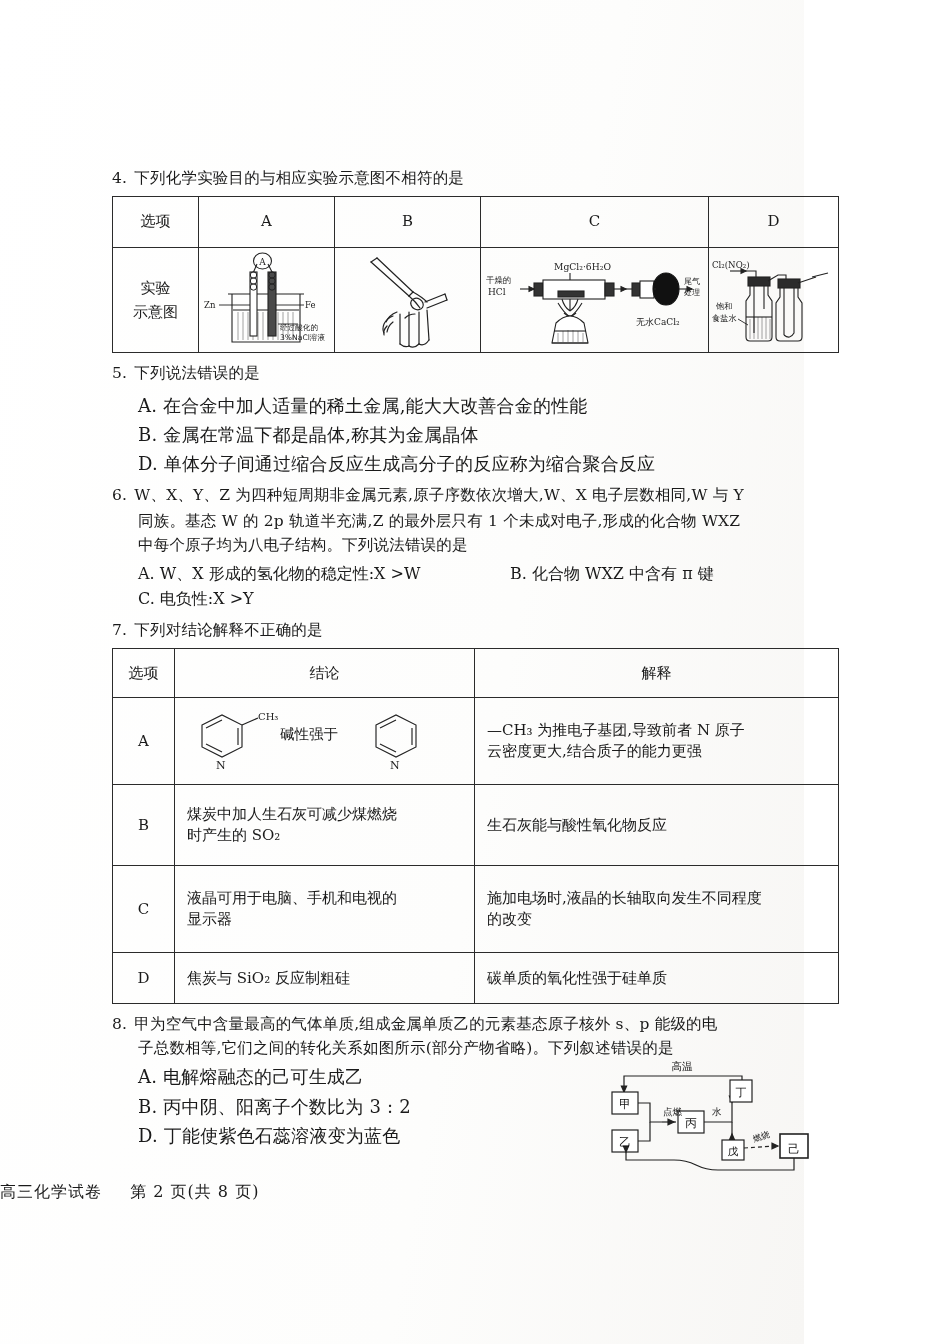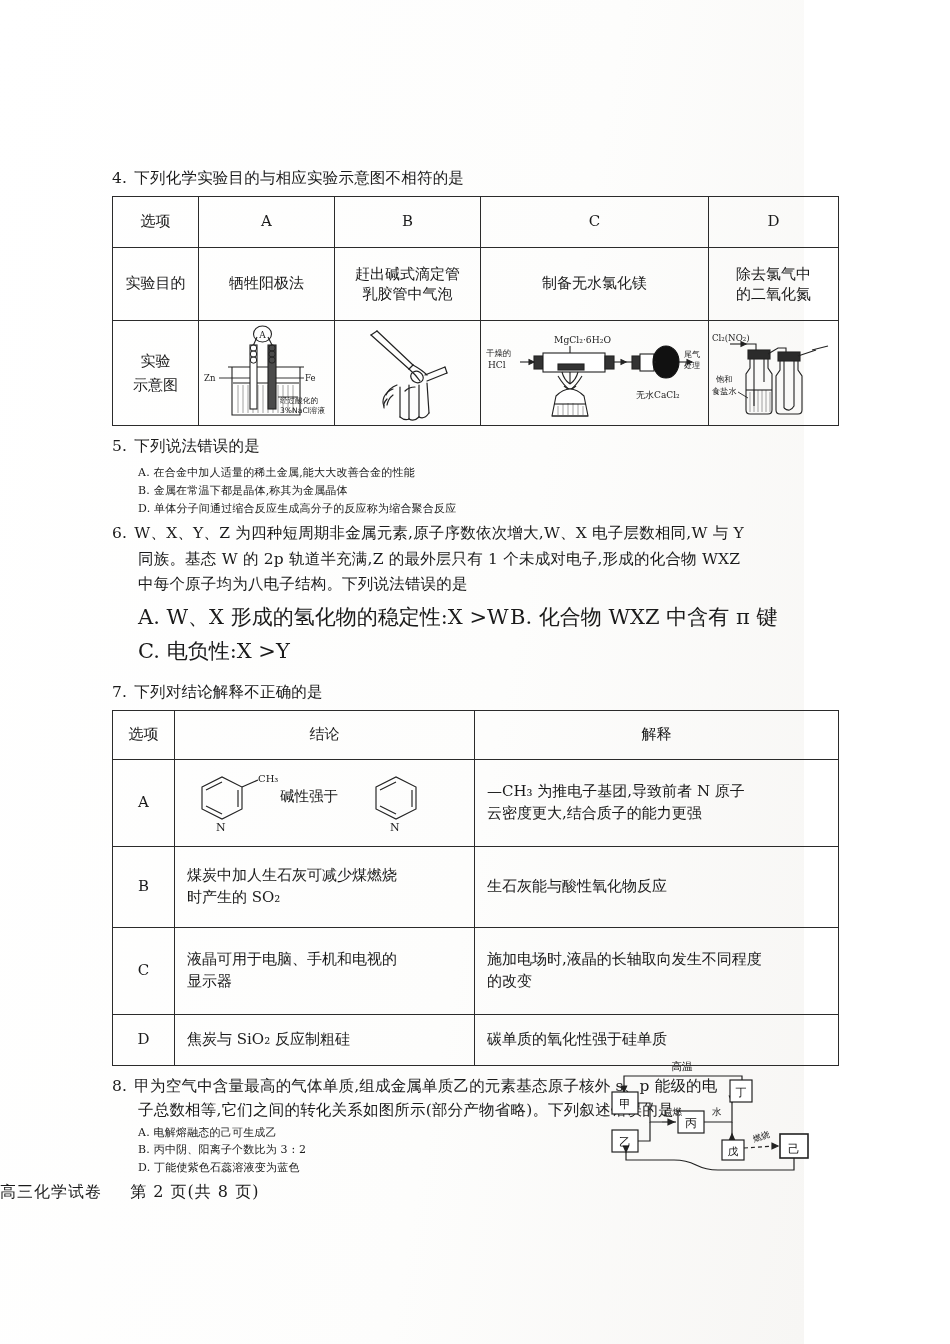--- a/index.html
+++ b/index.html
@@ -38,29 +38,29 @@
 
   
   .q-stem {
     font-size: 15.5px;
     line-height: 1.55;
     margin: 0 0 6px 0;
     letter-spacing: 0.2px;
   }
   .q-stem .num { margin-right: 2px; }
   .opt {
-    font-size: 11px;
+    font-size: 18px;
     line-height: 1.62;
     padding-left: 26px;
     letter-spacing: 0.2px;
     white-space: nowrap;
   }
   .opt-row {
     display: flex;
-    font-size: 21px;
+    font-size: 16px;
     line-height: 1.62;
     padding-left: 26px;
   }
   .opt-row > span:first-child { width: 372px; flex: none; }
   .indent { padding-left: 26px; }
 
   
   table.exam {
     border-collapse: collapse;
     width: 726px;
@@ -132,33 +132,20 @@
           <col class="c3">
           <col class="c4">
         </colgroup>
       <tbody>
         <tr class="hdr">
           <td>选项</td>
           <td>A</td>
           <td>B</td>
           <td>C</td>
           <td>D</td>
-        </tr>
-        <tr class="purpose">
-          <td>实验目的</td>
-          <td>牺牲阳极法</td>
-          <td style="line-height:1.35">
-            <span>赶出碱式滴定管</span><br>
-            <span>乳胶管中气泡</span>
-          </td>
-          <td>制备无水氯化镁</td>
-          <td style="line-height:1.35">
-            <span>除去氯气中</span><br>
-            <span>的二氧化氮</span>
-          </td>
         </tr>
         <tr class="scheme">
           <td style="line-height:1.6">
             <span>实验</span><br>
             <span>示意图</span>
           </td>
 
           <td>
             <svg class="fig" width="130" height="96" viewBox="0 0 130 96">
               <g stroke="#222" fill="none" stroke-width="1.1">
@@ -346,21 +333,21 @@
     <div class="q-stem indent" style="margin:0 0 4px 0">中每个原子均为八电子结构。下列说法错误的是</div>
 
     <div class="opt-row">
       <span>A. W、X 形成的氢化物的稳定性:X &gt;W</span>
       <span>B. 化合物 WXZ 中含有 π 键</span>
     </div>
     <div class="opt-row">
       <span>C.  电负性:X &gt;Y</span>
     </div>
 
-    <p class="q-stem" style="margin-top:12px">
+    <p class="q-stem" style="margin-top:6px">
       <span class="num">7.</span>
       <span>下列对结论解释不正确的是</span>
     </p>
 
     <table class="exam t7">
       <colgroup>
           <col class="k0">
           <col class="k1">
           <col class="k2">
         </colgroup>

